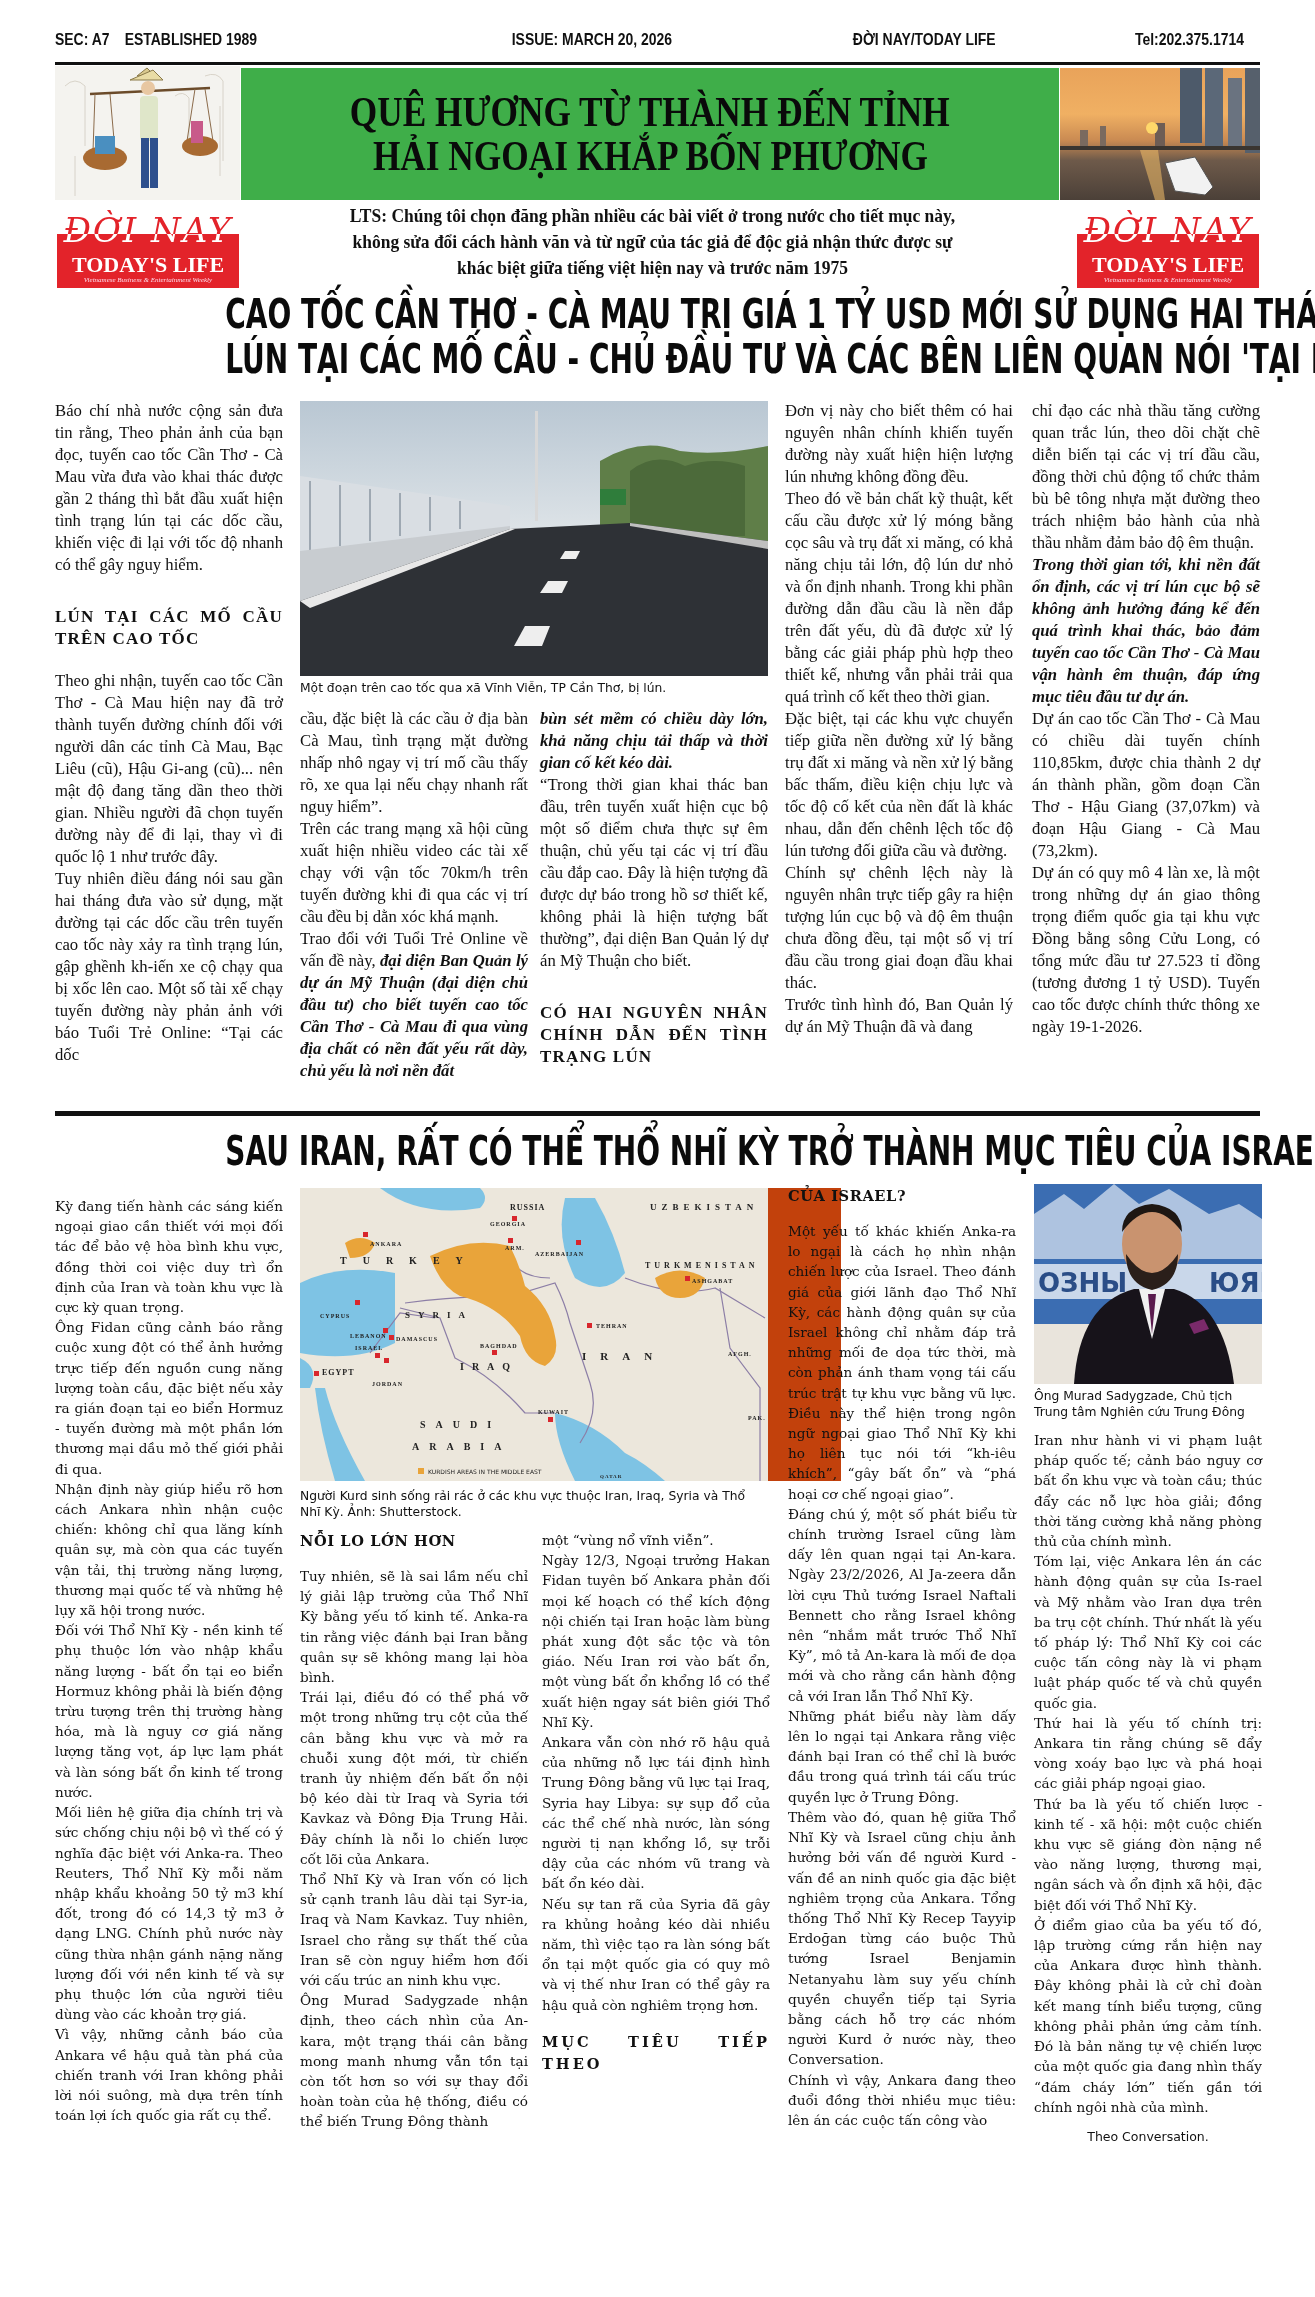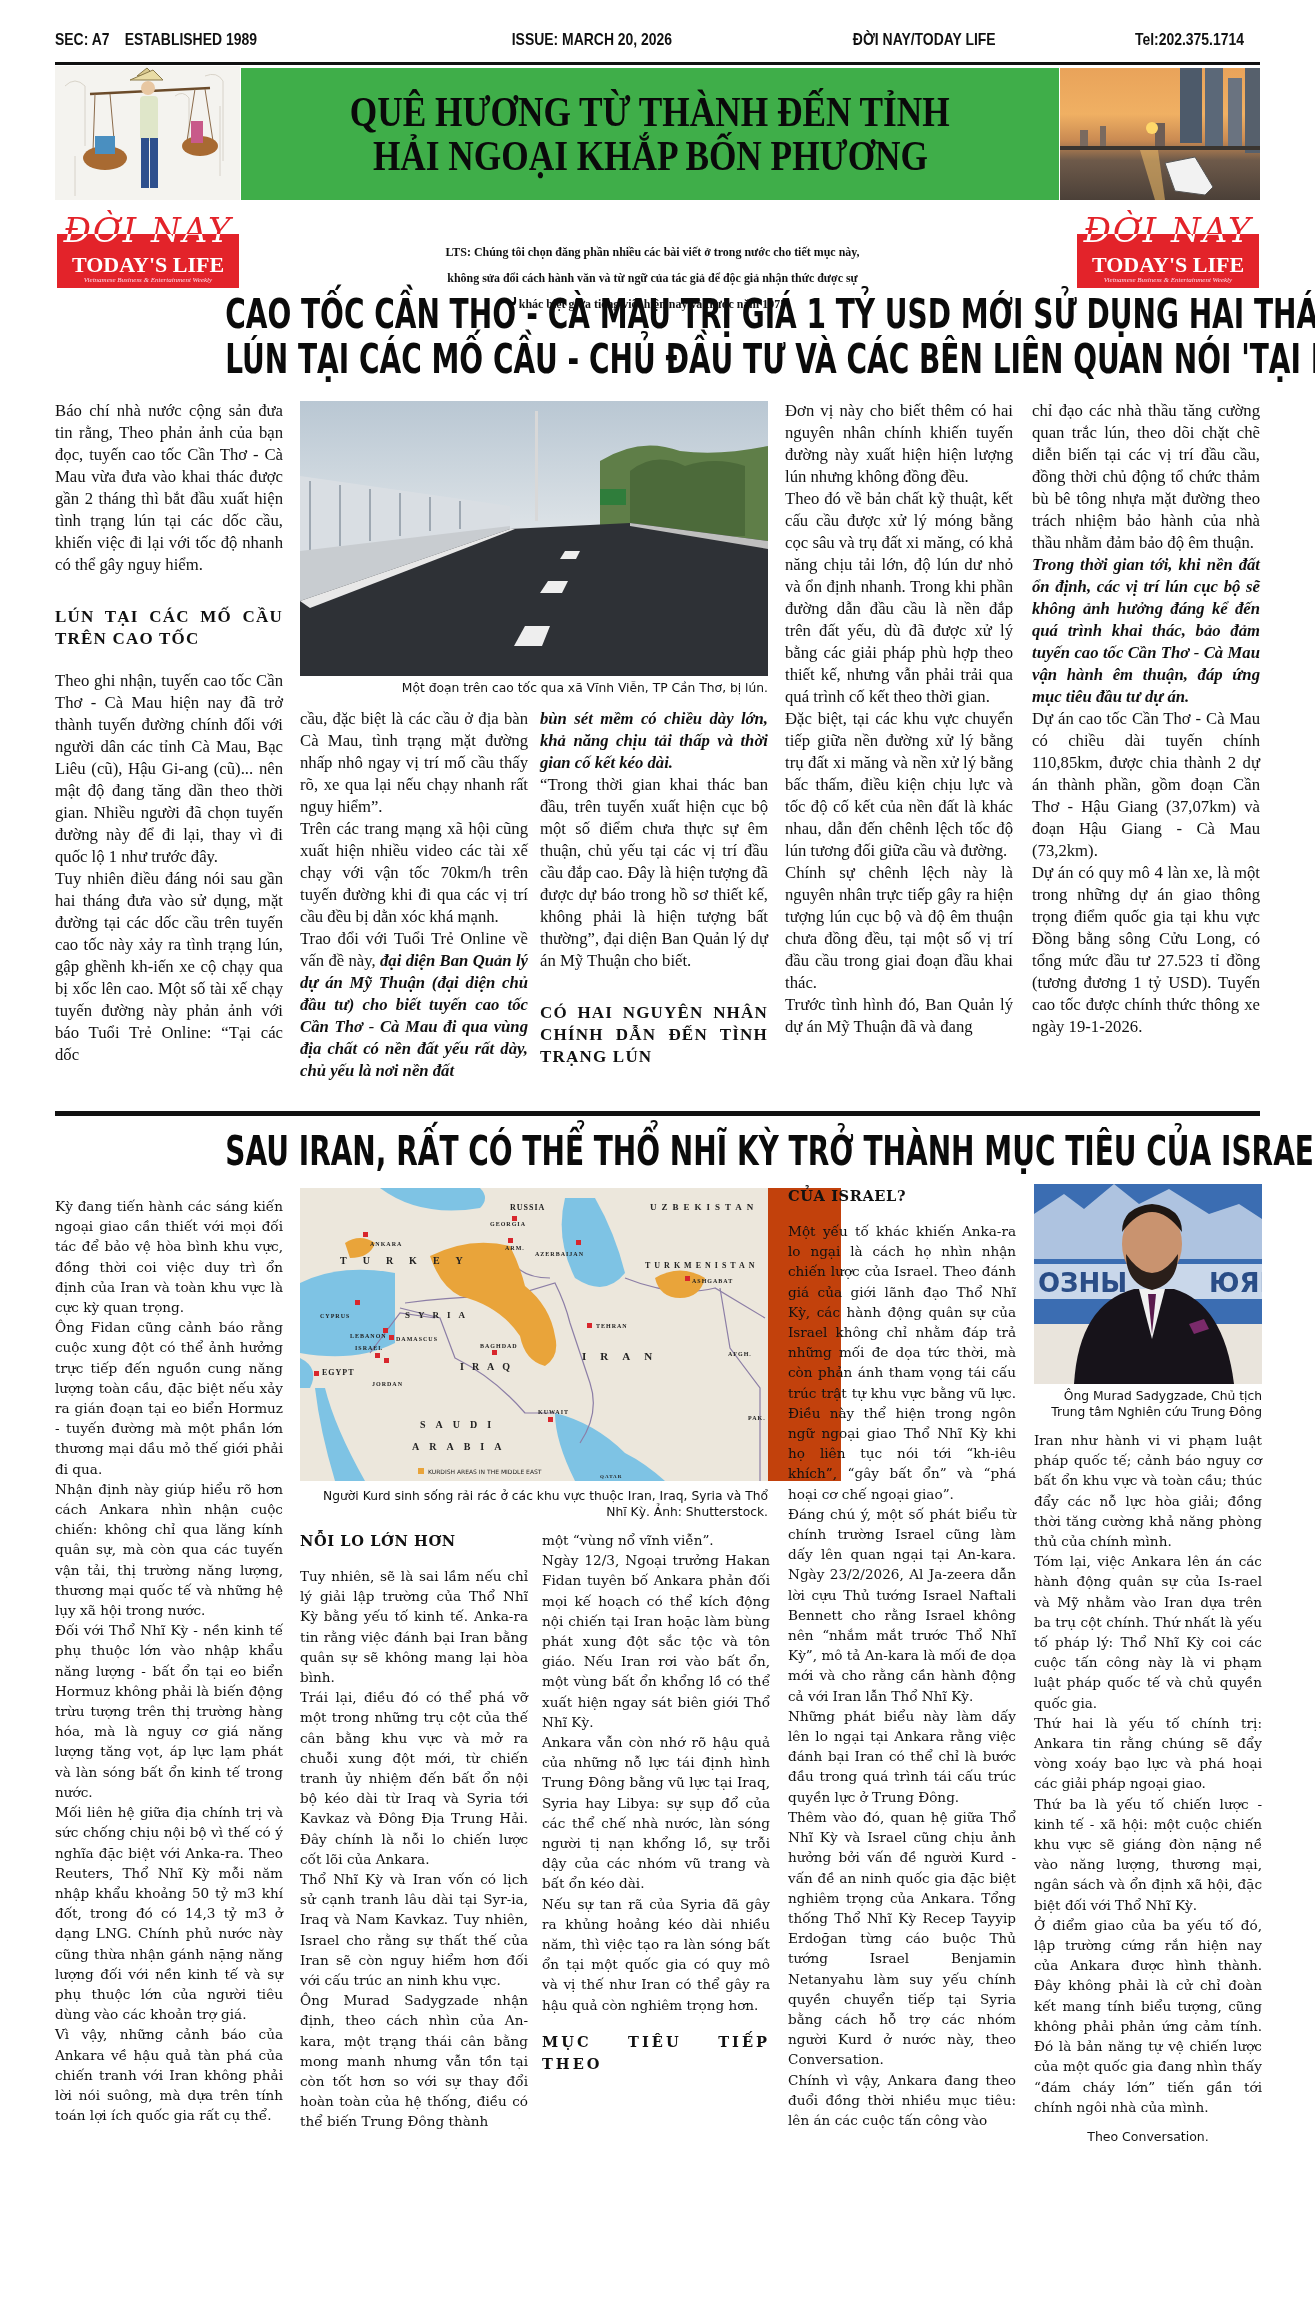--- a/index.html
+++ b/index.html
@@ -22,38 +22,38 @@
 
   .logo { position: absolute; top: 208px; width: 182px; height: 80px; background: #fff; overflow: hidden; }
   .logo .top { position: absolute; left: 0; top: 0; width: 100%; height: 44px; color: #e3232a;
     font-family: "DejaVu Serif", serif; font-style: italic; font-size: 34px; line-height: 44px; text-align: center; letter-spacing: 2px; }
   .logo .band { position: absolute; left: 0; top: 26px; width: 100%; height: 54px; background: #e3232a; }
   .logo .band-top { position: absolute; left: 0; top: 0; width: 100%; height: 44px; color: #fff;
     font-family: "DejaVu Serif", serif; font-style: italic; font-size: 34px; line-height: 44px; text-align: center; letter-spacing: 2px; clip-path: inset(26px 0 0 0); }
   .logo .life { position: absolute; left: 0; top: 46px; width: 100%; text-align: center; color: #fff; font-family: "Liberation Serif", serif; font-weight: bold; font-size: 22px; line-height: 22px; }
   .logo .tag { position: absolute; left: 0; top: 68px; width: 100%; text-align: center; color: #fde; font-style: italic; font-size: 7px; line-height: 9px; }
 
-  .lts { position: absolute; left: 245px; top: 203px; width: 815px; text-align: center; font-weight: bold; font-size: 13px; line-height: 26px; margin-top: 36px; }
+  .lts { position: absolute; left: 245px; top: 203px; width: 815px; text-align: center; font-weight: bold; font-size: 19px; line-height: 26px; }
   .lts div { transform: scaleX(0.92); white-space: nowrap; }
 
   .headline { position: absolute; left: 40px; width: 1235px; text-align: center; font-family: "DejaVu Sans", sans-serif; font-weight: bold; color: #0b0b0b; }
   .headline div { white-space: nowrap; transform: scaleX(0.70); transform-origin: center top; }
   .h1 { top: 292px; font-size: 40px; line-height: 45px; }
   .h2 { top: 1127px; font-size: 40px; line-height: 48px; }
 
   .col { position: absolute; font-size: 16.7px; line-height: 22px; text-align: justify; hyphens: manual; }
   .col p { margin: 0; }
   .col .gap { height: 22px; }
   .col .sub { font-weight: bold; font-size: 17px; letter-spacing: 1.2px; line-height: 22px; margin: 8px 0 20px; text-align: justify; }
   .col .bi { font-weight: bold; font-style: italic; }
   .col2 { font-family: "DejaVu Serif", serif; font-size: 13.6px; line-height: 20.2px; }
   .col2 .sub { font-size: 14.6px; letter-spacing: 0.6px; }
 
   .photo-road { position: absolute; left: 300px; top: 401px; width: 468px; height: 275px; overflow: hidden; background: #c9d3da; }
-  .caption { position: absolute; font-family: "DejaVu Sans", sans-serif; font-size: 12.3px; line-height: 16px; text-align: right; color: #111; }
+  .caption { position: absolute; font-family: "DejaVu Sans", sans-serif; font-size: 12.3px; line-height: 16px; text-align: left; color: #111; }
   .rule-mid { position: absolute; left: 55px; top: 1111px; width: 1205px; height: 5px; background: #111; }
 
   .map { position: absolute; left: 300px; top: 1188px; width: 541px; height: 293px; overflow: hidden; background: #c2410c; }
   .photo-man { position: absolute; left: 1034px; top: 1184px; width: 228px; height: 200px; overflow: hidden; background: #ec4899; }
 </style>
 </head>
 <body>
 
 <div class="topbar">
   <span style="left:0">SEC:  A7</span>

